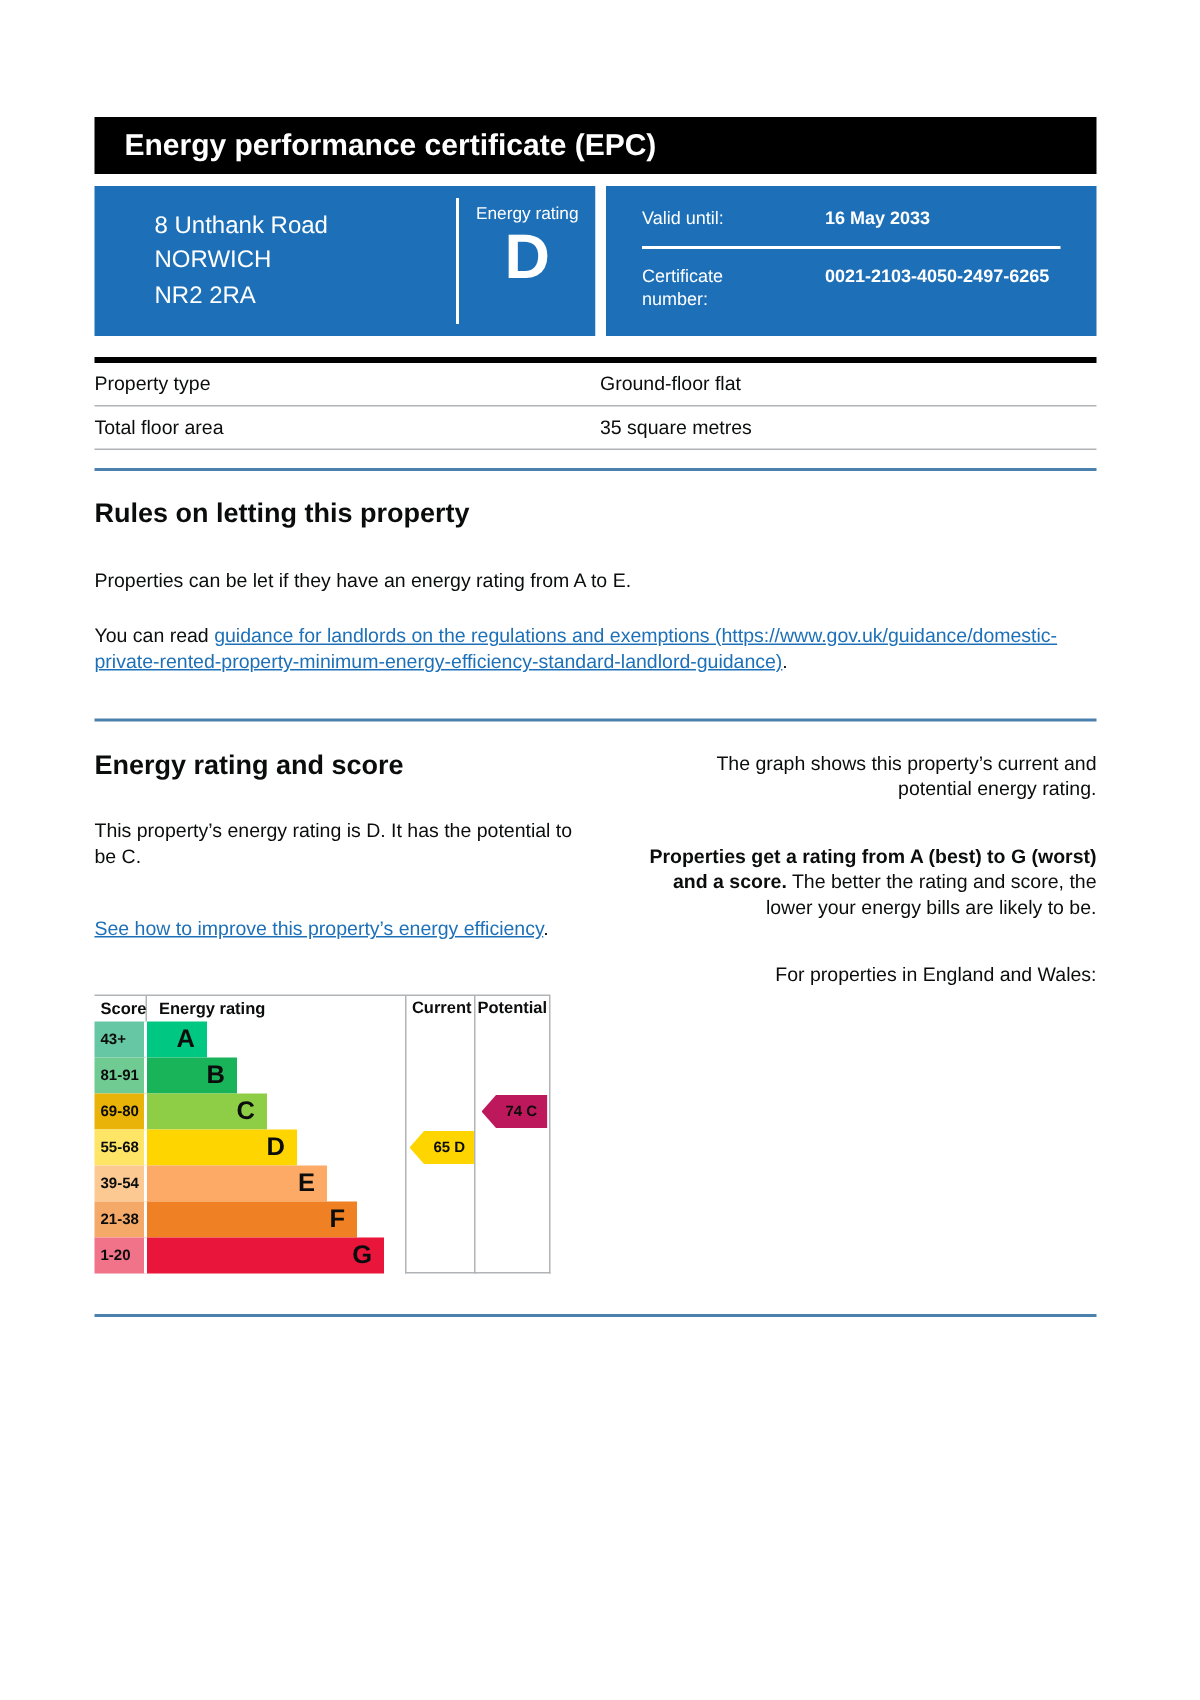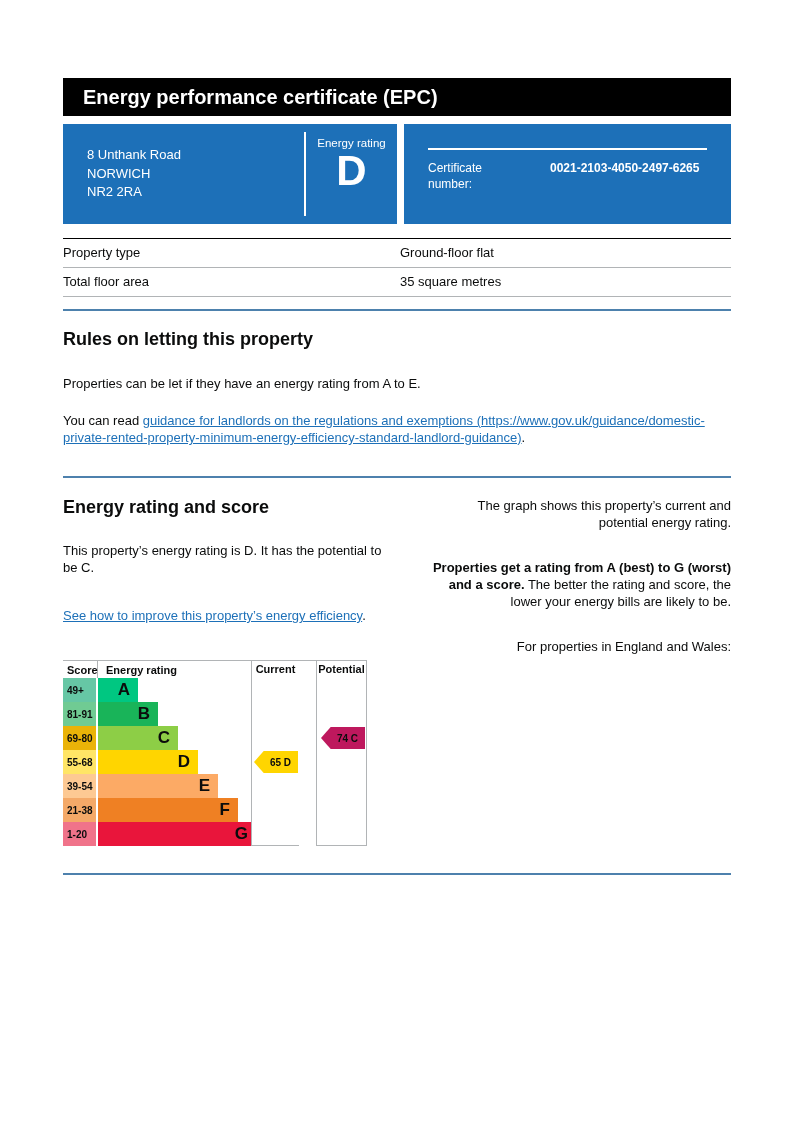--- a/index.html
+++ b/index.html
@@ -18,36 +18,36 @@
     height:38px; display:flex; align-items:center;
     padding-left:20px; margin-bottom:8px;
   }
   .title-bar h1 { font-size:20px; font-weight:bold; }
 
   
   .summary-box { display:flex; height:100px; }
   .box-left { background:#1d70b8; width:334px; display:flex; color:#fff; }
   .addr {
     flex:1; display:flex; flex-direction:column; justify-content:center;
-    padding-left:24px; font-size:13px; line-height:1.45;
+    padding-left:40px; font-size:16px; line-height:1.45;
   }
   .vdivider { width:2px; background:#ffffff; margin:8px 0; }
   .rating-cell { width:91px; text-align:center; padding-top:13px; }
   .rating-cell .lbl { font-size:11.5px; }
   .rating-cell .big { font-size:42px; font-weight:bold; line-height:1.05; }
   .box-gap { width:7px; background:#ffffff; }
   .box-right { background:#1d70b8; flex:1; color:#fff; padding:14px 24px 12px 24px; font-size:12px; }
   .kv { display:flex; line-height:1.3; }
   .kv .k { width:95px; margin-right:27px; flex:0 0 auto; }
   .kv .v { font-weight:bold; }
   .kv .v.cert { width:150px; }
   .white-rule { border:none; border-top:2px solid #ffffff; margin:10px 0 11px 0; }
 
   
-  .prop-table { margin-top:14px; border-top:1px solid #000000; }
+  .prop-table { margin-top:14px; border-top:4px solid #000000; }
   .prop-row { display:flex; border-bottom:1px solid #b1b4b6; padding:6px 0 7px 0; }
   .prop-row .k { width:337px; flex:0 0 auto; }
 
   .section-rule { border:none; border-top:2px solid #4d81ad; }
   .rule-1 { margin-top:12px; }
 
   h2 { font-size:18px; font-weight:bold; color:#0b0c0c; }
   p  { line-height:17px; }
   a  { color:#1d70b8; text-decoration:underline; }
 
@@ -81,21 +81,21 @@
   }
   .band-bar {
     display:flex; align-items:center; justify-content:flex-end;
     padding-right:8px; font-size:17px; font-weight:bold;
   }
   .col-overlay {
     position:absolute; top:0; height:185px; background:#ffffff;
     border-left:1px solid #b1b4b6; border-bottom:1px solid #b1b4b6;
     text-align:center;
   }
-  .col-current  { left:188px; width:48px; }
+  .col-current  { left:207px; width:48px; }
   .col-potential{ left:253px; width:51px; border-right:1px solid #b1b4b6; }
   .col-overlay .col-hdr { font-weight:bold; font-size:11px; padding-top:2px; }
   .arrow {
     position:absolute; height:22px; width:44px; left:2px;
     display:flex; align-items:center; justify-content:center;
     padding-left:9px; font-size:10px; font-weight:bold; color:#0b0c0c;
     clip-path:polygon(0 50%, 22% 0, 100% 0, 100% 100%, 22% 100%);
   }
   .rule-bottom { margin-top:27px; }
 </style>
@@ -116,20 +116,24 @@
         <span>NR2 2RA</span>
       </div>
       <div class="vdivider"></div>
       <div class="rating-cell">
         <div class="lbl">Energy rating</div>
         <div class="big">D</div>
       </div>
     </div>
     <div class="box-gap"></div>
     <div class="box-right">
+      <div class="kv">
+        <span class="k">Valid until:</span>
+        <span class="v">16 May 2033</span>
+      </div>
       <hr class="white-rule">
       <div class="kv">
         <span class="k">Certificate number:</span>
         <span class="v cert">0021-2103-4050-2497-6265</span>
       </div>
     </div>
   </div>
 
   <div class="prop-table">
     <div class="prop-row">
@@ -158,21 +162,21 @@
       <p class="p1">This property’s energy rating is D. It has the potential to be C.</p>
       <p class="improve"><a href="#">See how to improve this property’s energy efficiency</a><span>.</span></p>
 
       <div class="epc-chart">
         <div class="chart-header">
           <span class="hdr-score">Score</span>
           <span class="hdr-rating">Energy rating</span>
         </div>
 
         <div class="band-row">
-          <div class="score-cell" style="background: rgb(102, 199, 165);">49+</div>
+          <div class="score-cell" style="background: rgb(102, 199, 165);">43+</div>
           <div class="band-bar" style="background: rgb(0, 199, 129); width: 40px;">
               <span>A</span>
             </div>
         </div>
         <div class="band-row">
           <div class="score-cell" style="background: rgb(112, 203, 147);">81-91</div>
           <div class="band-bar" style="background: rgb(25, 180, 89); width: 60px;">
               <span>B</span>
             </div>
         </div>

